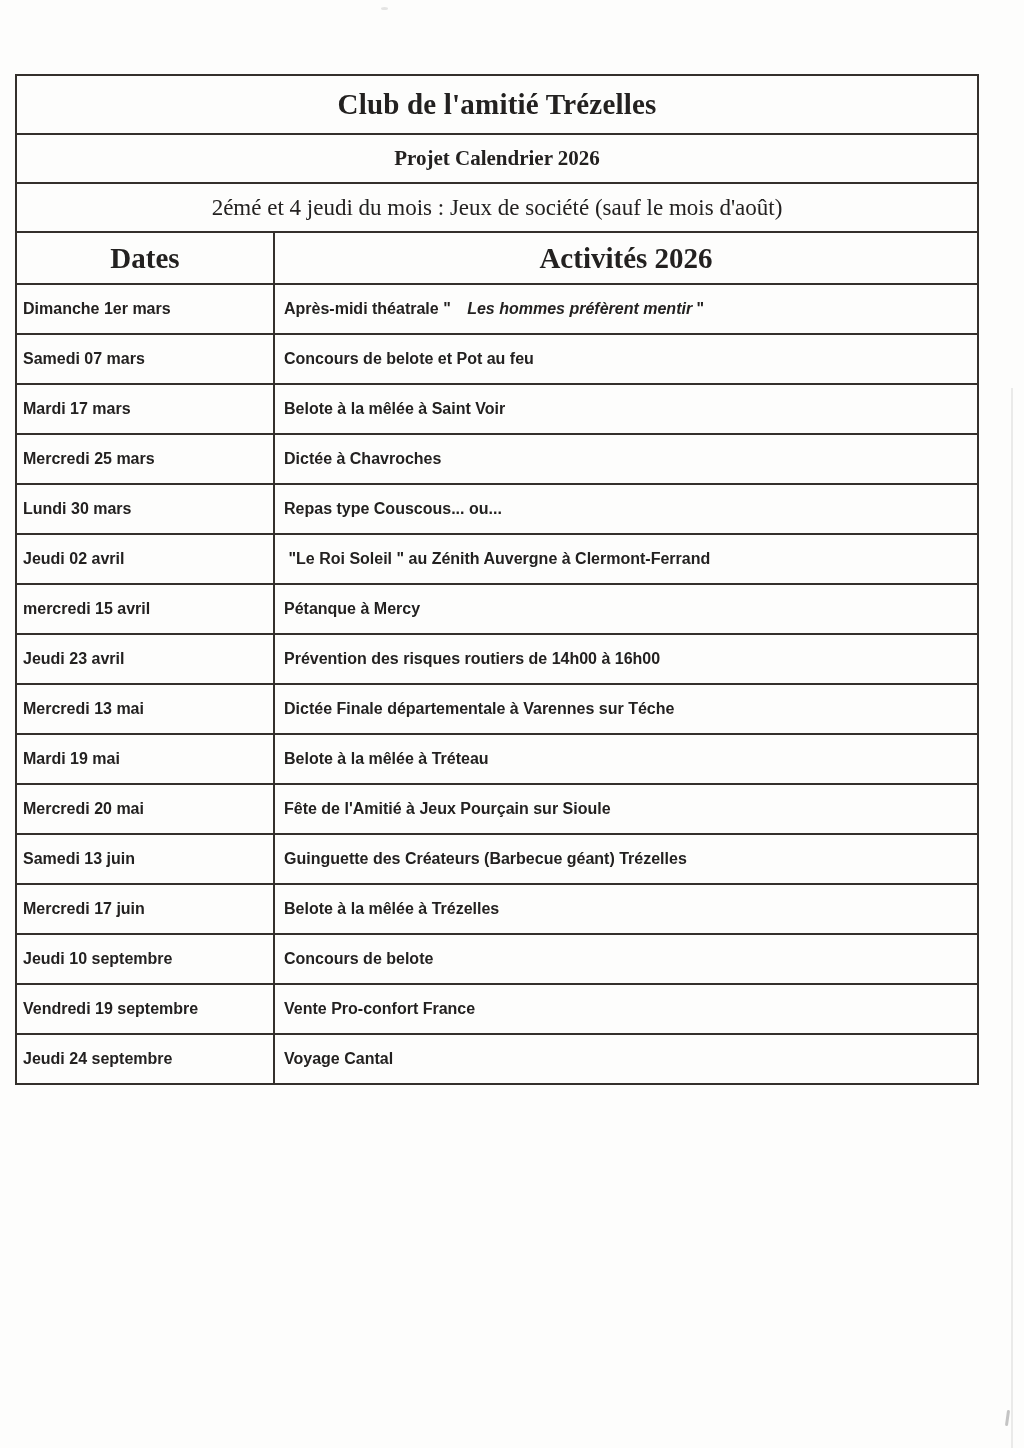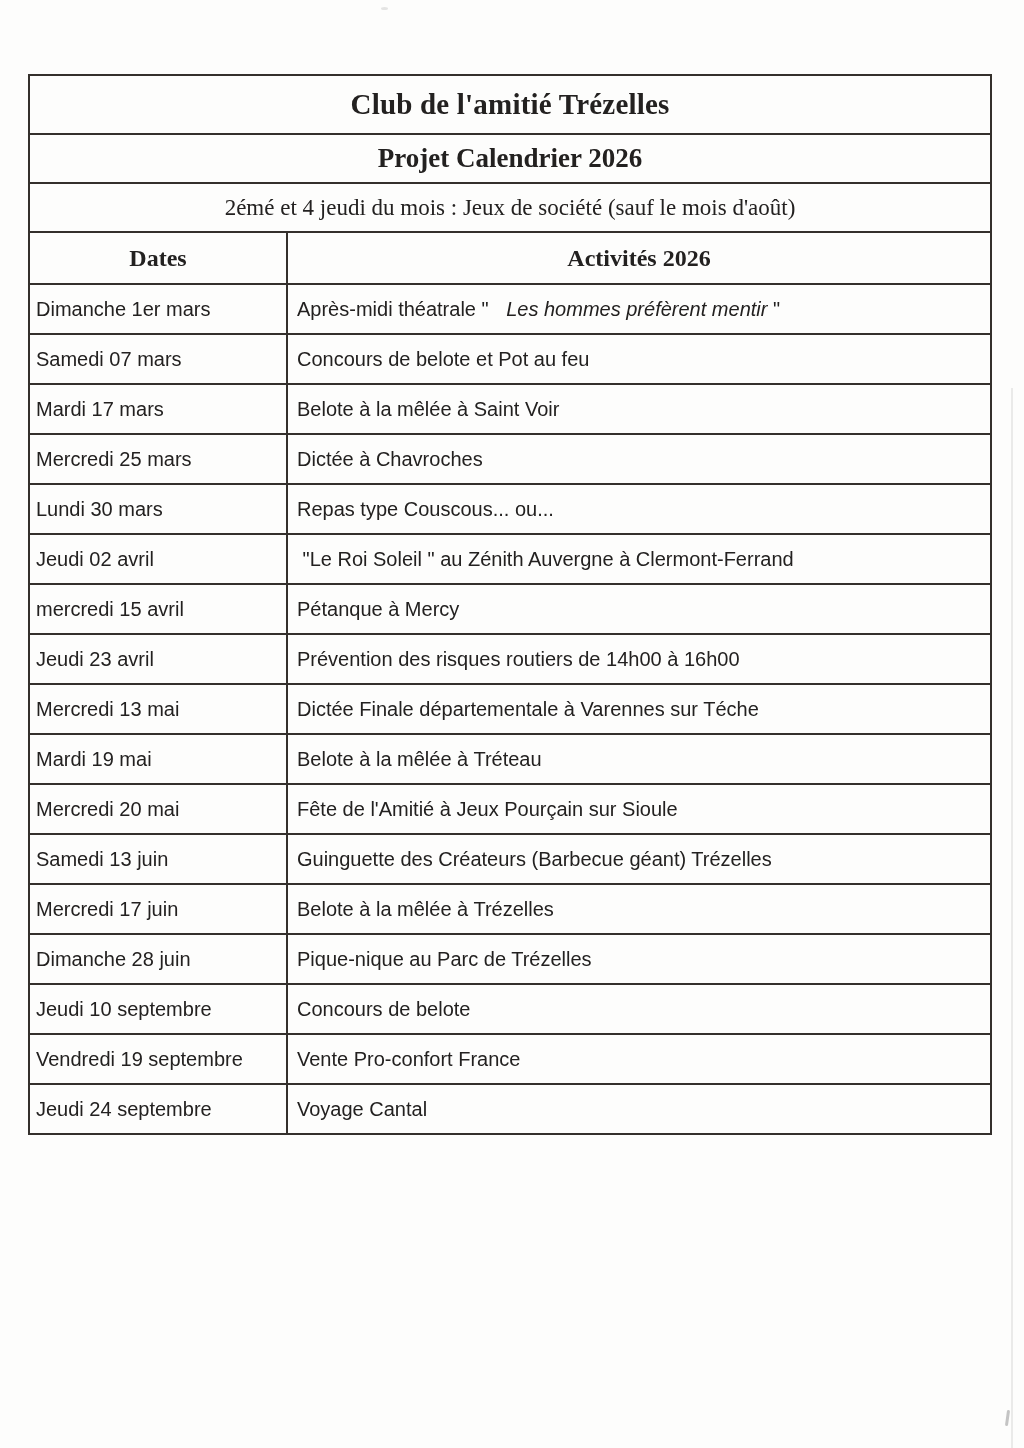--- a/index.html
+++ b/index.html
@@ -14,21 +14,21 @@
     font-family: "Liberation Sans", sans-serif;
     color: #232120;
     overflow: hidden;
   }
   .page {
     position: absolute;
     inset: 0;
   }
   .doc-table {
     position: absolute;
-    left: 28px;
+    left: 15px;
     top: 74px;
     width: 962px;
     border-collapse: collapse;
     table-layout: fixed;
   }
   .doc-table, .doc-table td {
     border: 2px solid #34302c;
   }
   .col-dates   { width: 258px; }
   .col-activities { width: 704px; }
@@ -40,42 +40,43 @@
     vertical-align: middle;
   }
   .title-row td {
     height: 55px;
     font-size: 29px;
     font-weight: bold;
     letter-spacing: 0.2px;
   }
   .subtitle-row td {
     height: 45px;
-    font-size: 27px;
+    font-size: 21px;
     font-weight: bold;
   }
   .note-row td {
     height: 45px;
     font-size: 23px;
     font-weight: normal;
     margin-top: 18px;
   }
   .header-row td {
     height: 48px;
     text-align: center;
     vertical-align: middle;
     font-family: "Liberation Serif", serif;
-    font-size: 24px;
+    font-size: 29px;
     font-weight: bold;
   }
   .data-row td {
     height: 48px;
     vertical-align: middle;
-    font-size: 20px;
+    font-size: 16px;
     line-height: 1.15;
+    font-weight: bold;
   }
   .date-cell {
     padding: 0 2px 0 6px;
     overflow: hidden;
   }
   .activity-cell {
     padding: 0 6px 0 9px;
   }
   .activity-cell span {
     white-space: pre-wrap;
@@ -186,24 +187,20 @@
         </tr>
         <tr class="data-row">
           <td class="date-cell">Samedi 13 juin</td>
           <td class="activity-cell"><span>Guinguette des Créateurs (Barbecue géant) Trézelles</span></td>
         </tr>
         <tr class="data-row">
           <td class="date-cell">Mercredi 17 juin</td>
           <td class="activity-cell"><span>Belote à la mêlée à Trézelles</span></td>
         </tr>
         <tr class="data-row">
-          <td class="date-cell">Dimanche 28 juin</td>
-          <td class="activity-cell"><span>Pique-nique au Parc de Trézelles</span></td>
-        </tr>
-        <tr class="data-row">
           <td class="date-cell">Jeudi 10 septembre</td>
           <td class="activity-cell"><span>Concours de belote</span></td>
         </tr>
         <tr class="data-row">
           <td class="date-cell">Vendredi 19 septembre</td>
           <td class="activity-cell"><span>Vente Pro-confort France</span></td>
         </tr>
         <tr class="data-row">
           <td class="date-cell">Jeudi 24 septembre</td>
           <td class="activity-cell"><span>Voyage Cantal</span></td>

